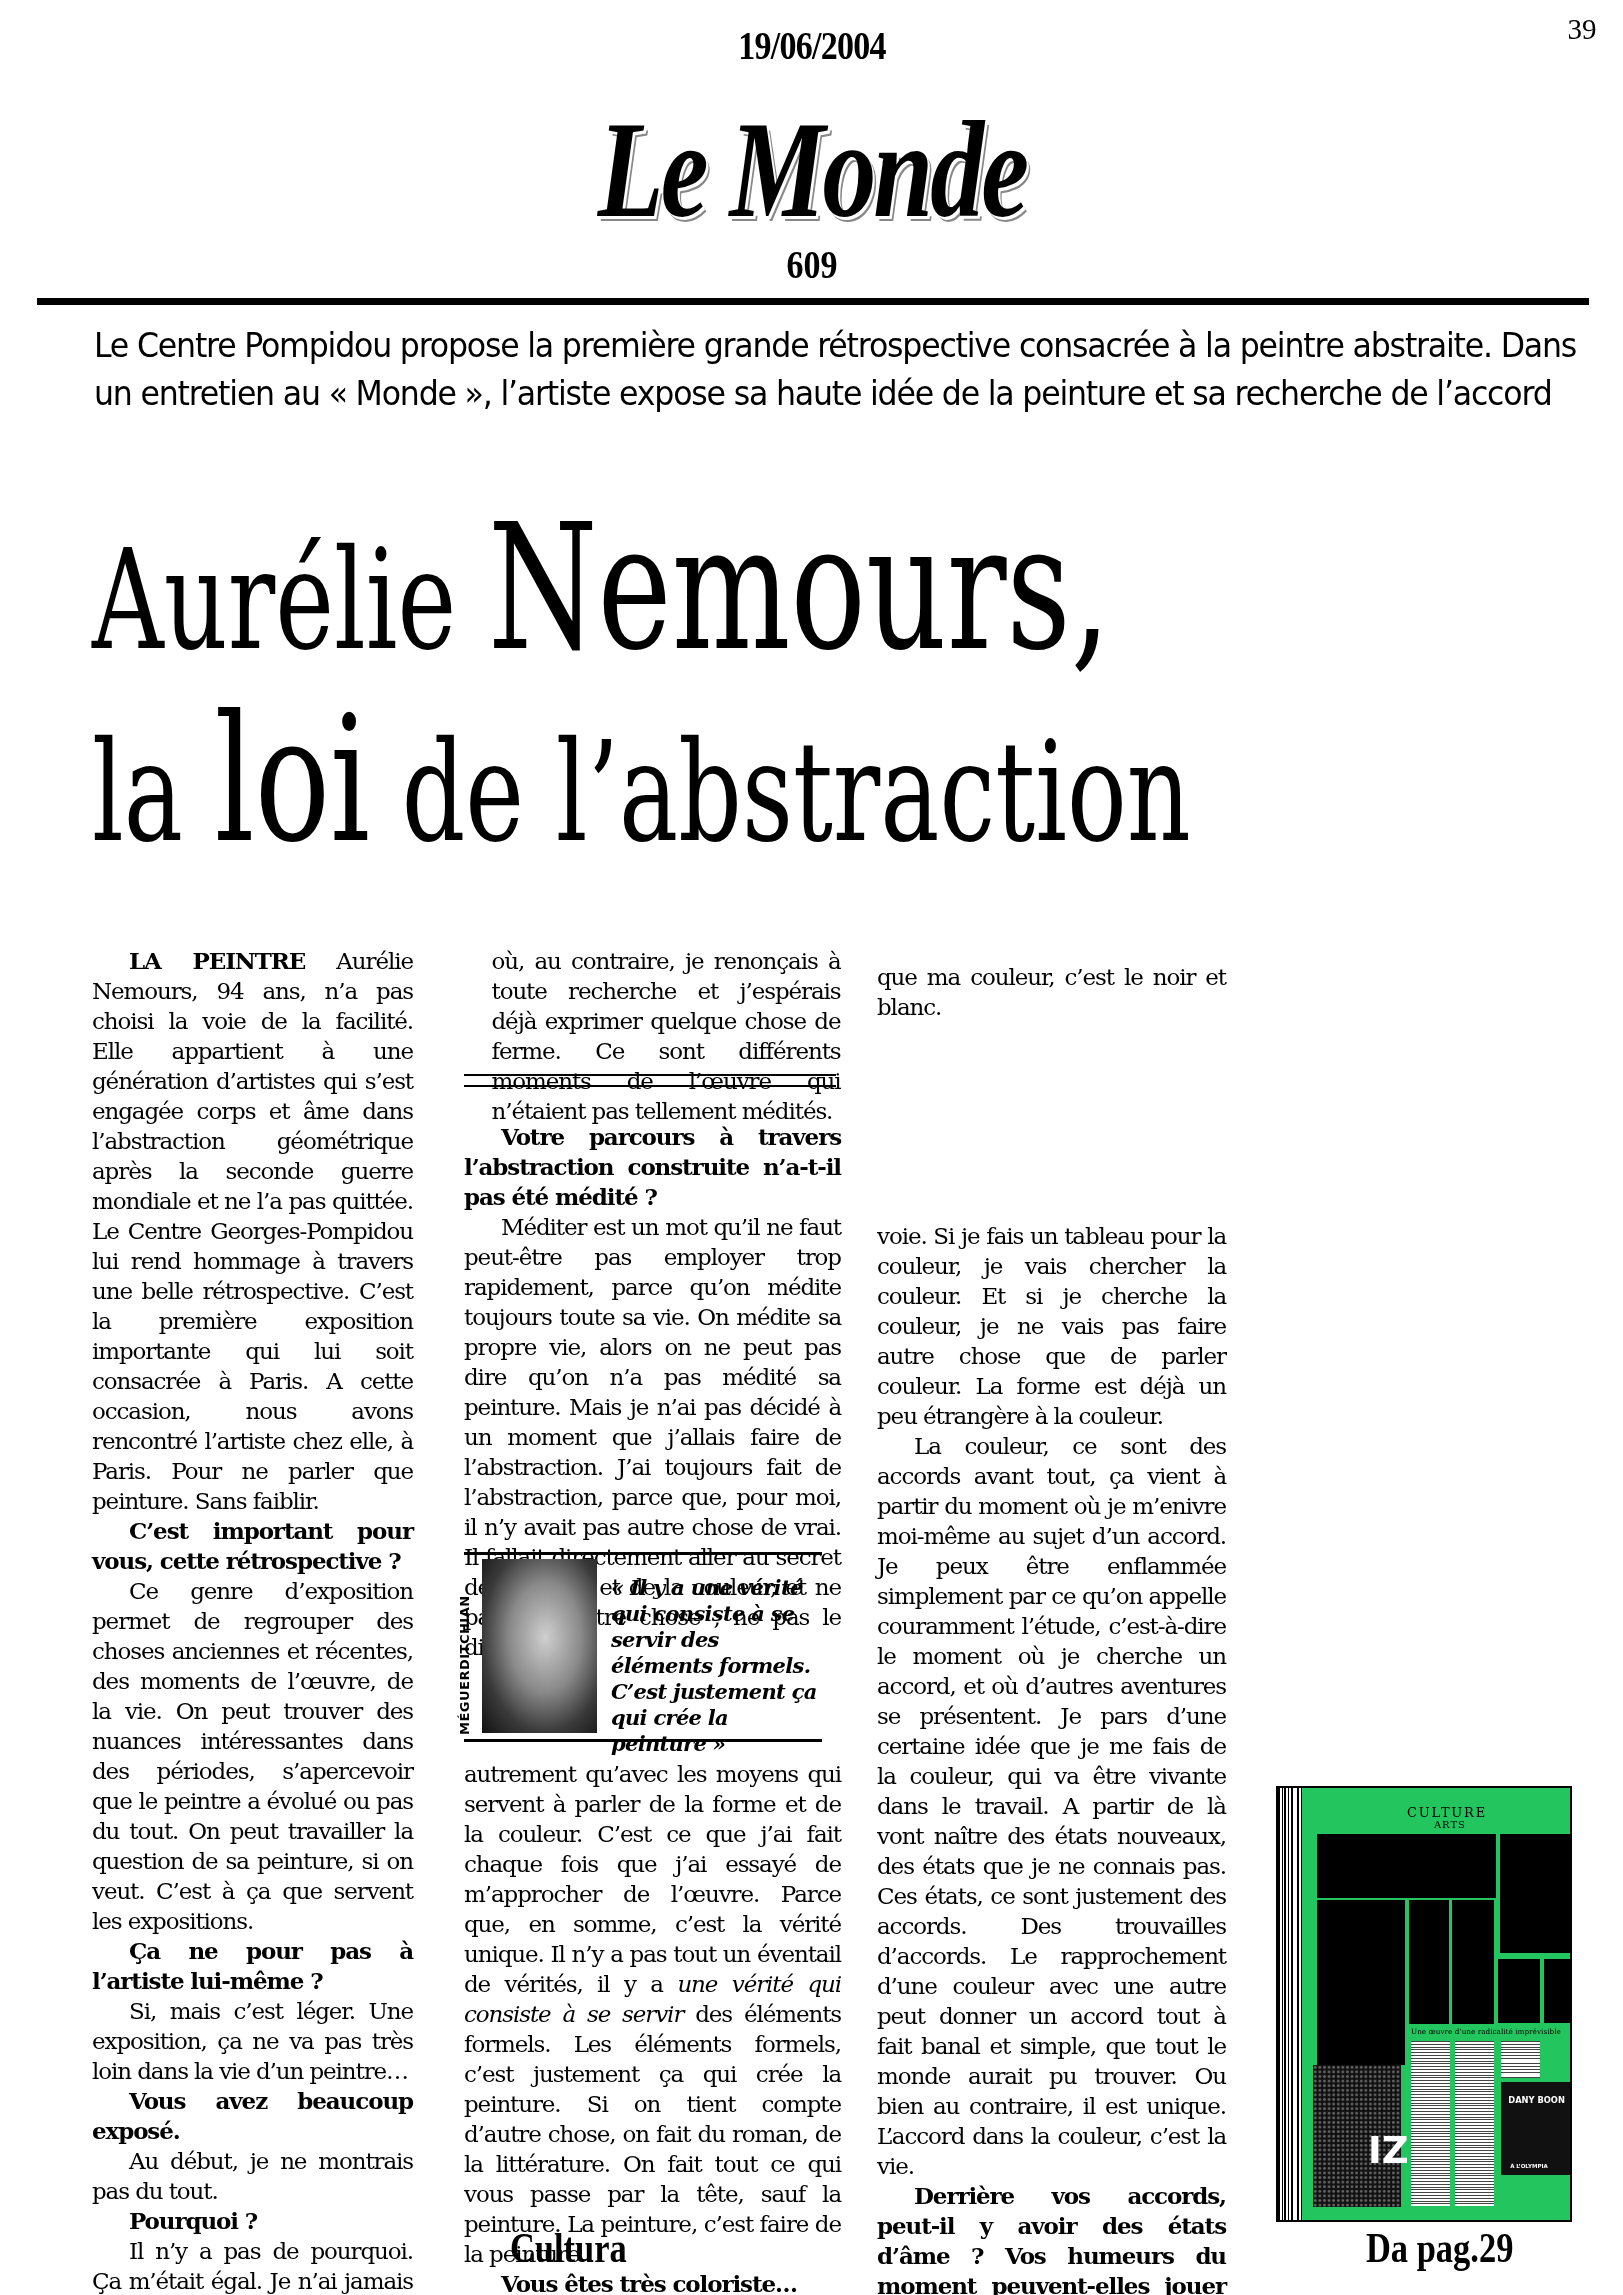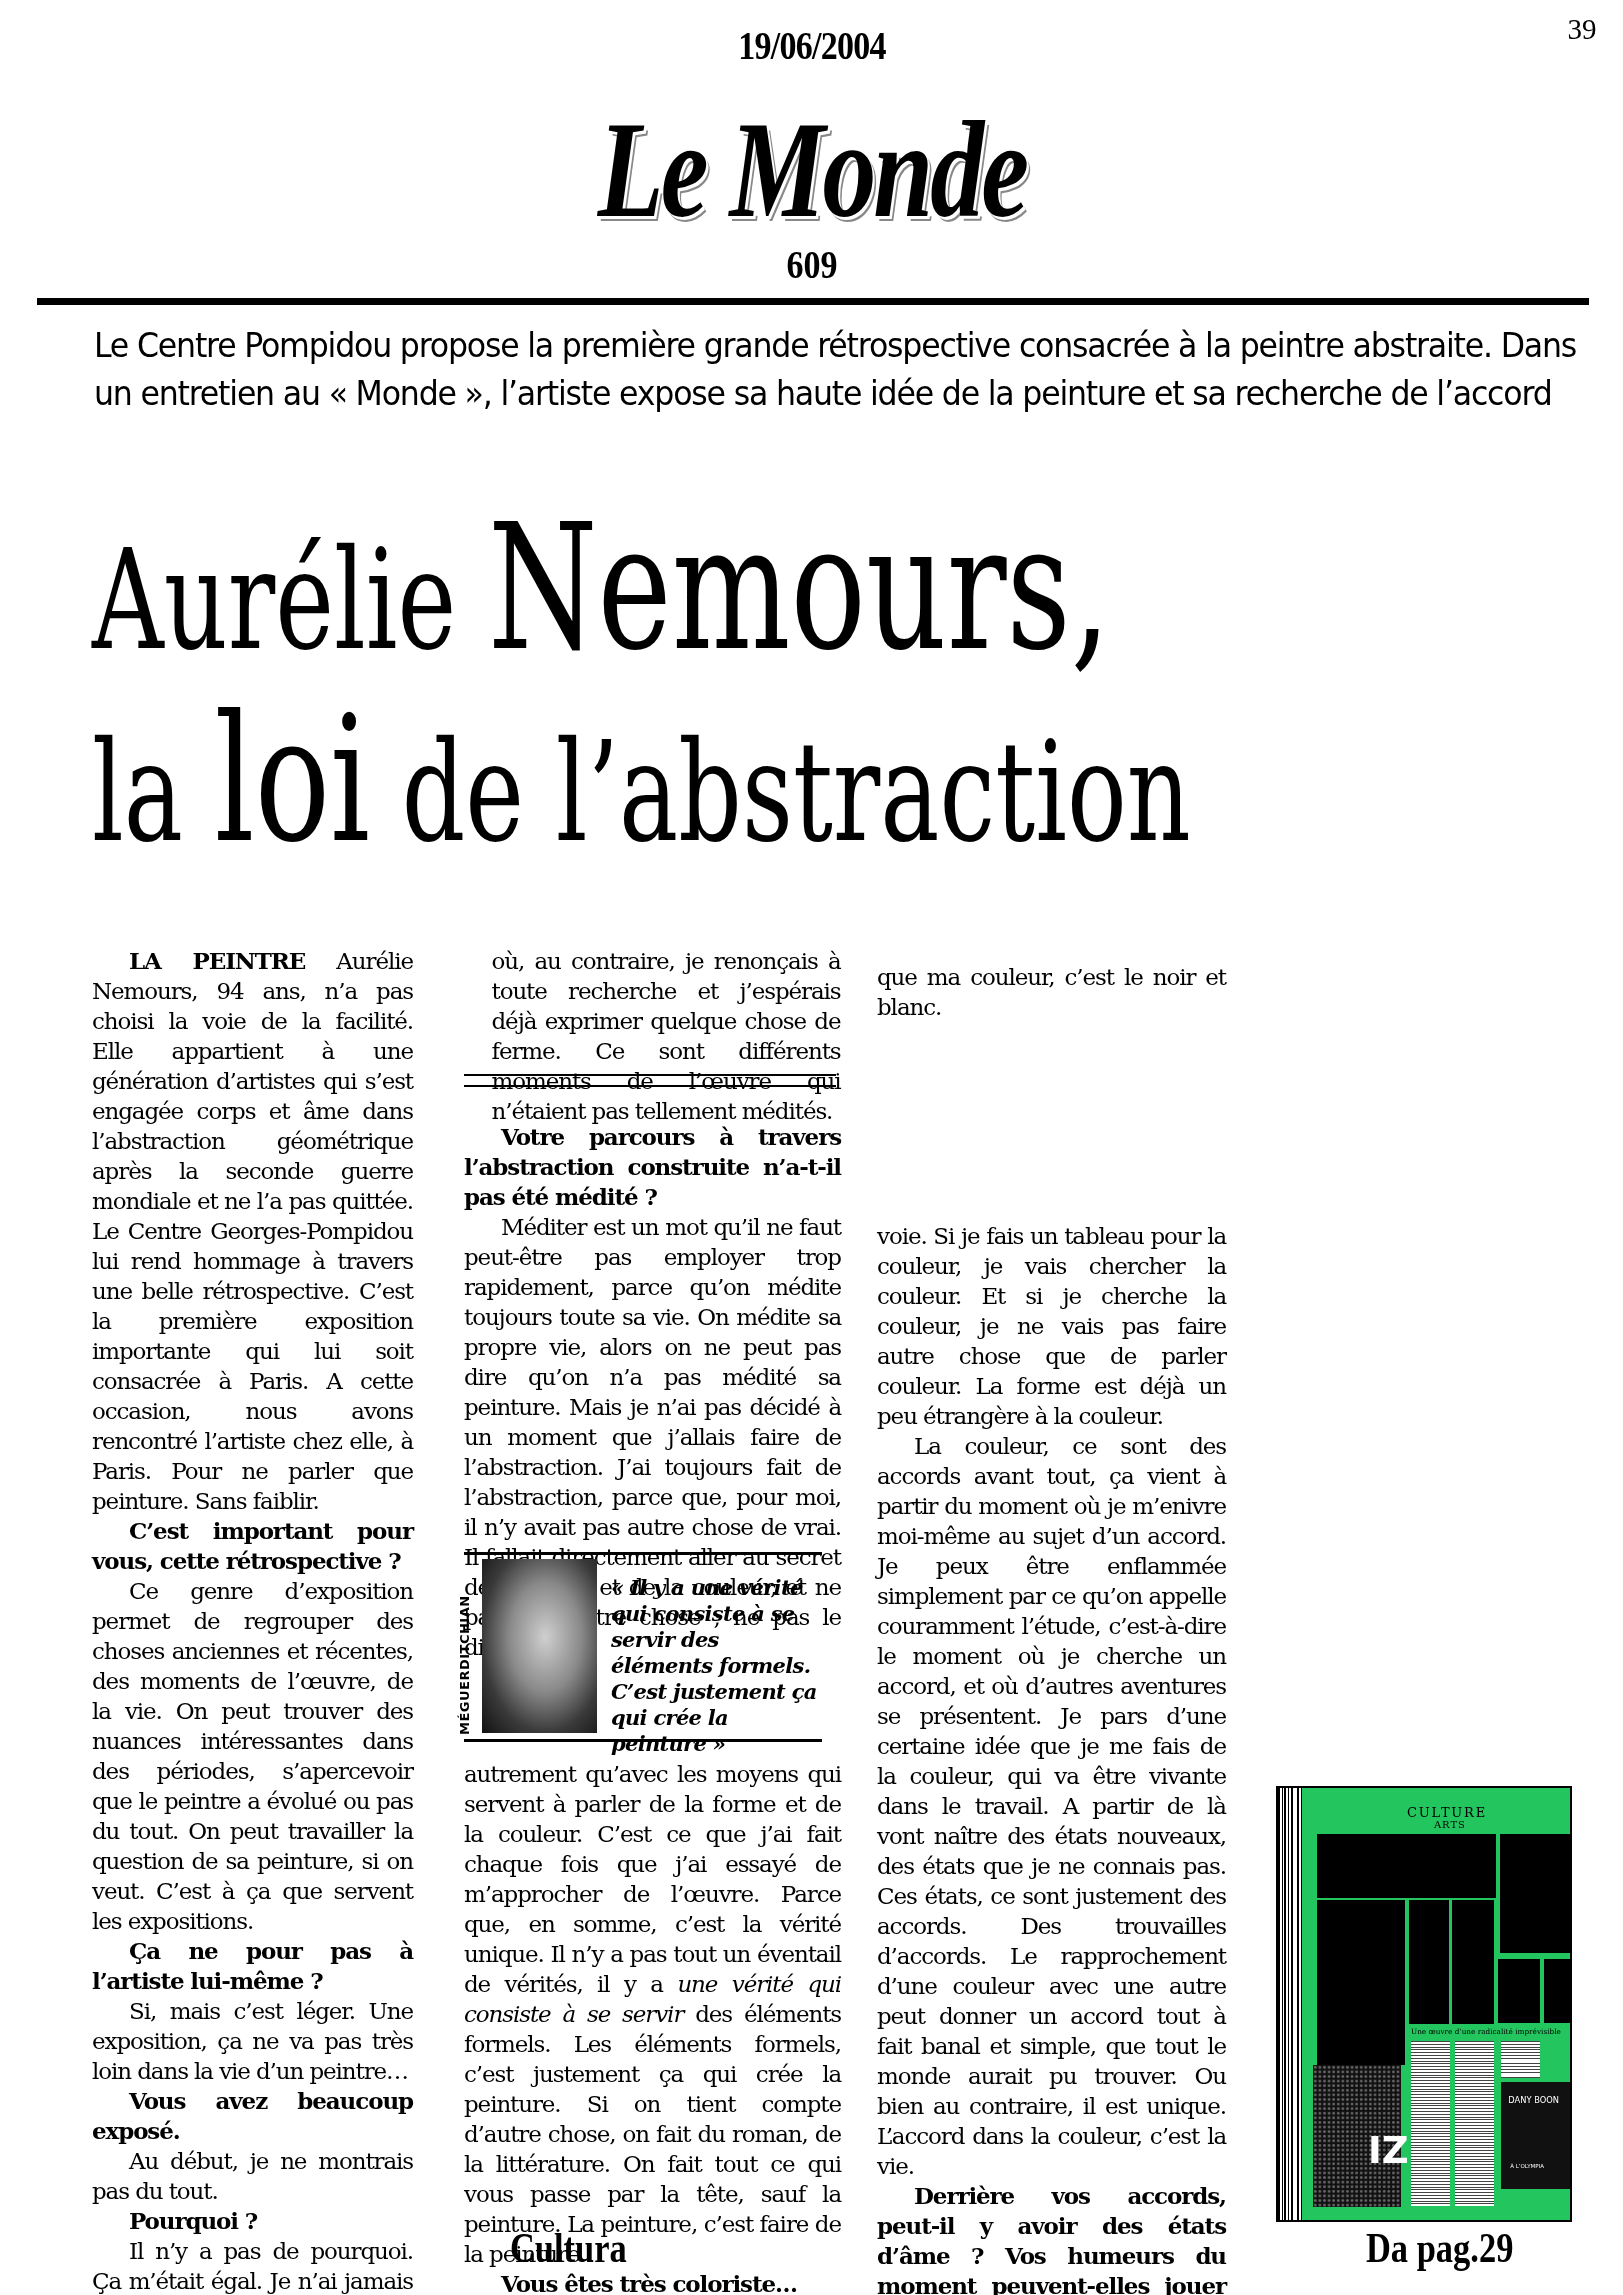--- a/index.html
+++ b/index.html
@@ -41,21 +41,21 @@
   .c3-a { top: 946px; margin-top: 16px; }
   .c3-b { top: 1221px; }
 
   .thumb { left: 1276px; top: 1786px; width: 292px; height: 432px; border: 2.8px solid #000; background: #22c55e; overflow: hidden; }
   .thumb .edge { position: absolute; left: 0; top: 0; width: 24px; height: 100%; background: repeating-linear-gradient(90deg, #000 0 1.8px, #fff 1.8px 3.7px, #000 3.7px 4.6px, #fff 4.6px 6.4px); }
   .thumb .cult { position: absolute; left: 129px; top: 16.5px; font-family: "DejaVu Serif", serif; font-size: 13px; letter-spacing: 1.8px; }
   .thumb .arts { position: absolute; left: 156px; top: 31px; font-family: "DejaVu Serif", serif; font-size: 10px; letter-spacing: 0.9px; }
   .thumb .blk { position: absolute; background: #000; }
   .thumb .cap { position: absolute; left: 133px; top: 239px; font-family: "DejaVu Serif", serif; font-size: 7.3px; white-space: nowrap; }
   .thumb .textcol { position: absolute; background: repeating-linear-gradient(180deg, #444 0 0.9px, #fff 0.9px 2.8px); }
-  .thumb .ad { position: absolute; left: 223px; top: 294px; width: 69px; height: 107px; background: #111; color: #fff; font-family: "DejaVu Sans", sans-serif; font-weight: normal; font-size: 8.3px; }
+  .thumb .ad { position: absolute; left: 223px; top: 294px; width: 69px; height: 93px; background: #111; color: #fff; font-family: "DejaVu Sans", sans-serif; font-weight: bold; font-size: 8.3px; }
   .thumb .ad .a1 { position: absolute; left: 7.3px; top: 13px; white-space: nowrap; }
   .thumb .ad .a2 { position: absolute; left: 9.2px; top: 81px; font-size: 5.5px; white-space: nowrap; }
   .thumb .izz { position: absolute; left: 35px; top: 277px; width: 88px; height: 142px; background: radial-gradient(circle, #666 0 0.9px, #111 1.8px) 0 0 / 4.6px 4.6px; }
   .thumb .izz span { position: absolute; left: 55px; top: 64px; color: #fff; font-family: "DejaVu Sans", sans-serif; font-weight: bold; font-size: 37px; }
 
   .footer-left { left: 510px; top: 2224px; font-family: "Liberation Serif", serif; font-weight: bold; font-size: 42px; transform: scaleX(0.82); transform-origin: left top; }
   .footer-right { left: 1366px; top: 2224px; font-family: "Liberation Serif", serif; font-weight: bold; font-size: 42px; transform: scaleX(0.82); transform-origin: left top; white-space: nowrap; }
 </style>
 </head>
 <body>

